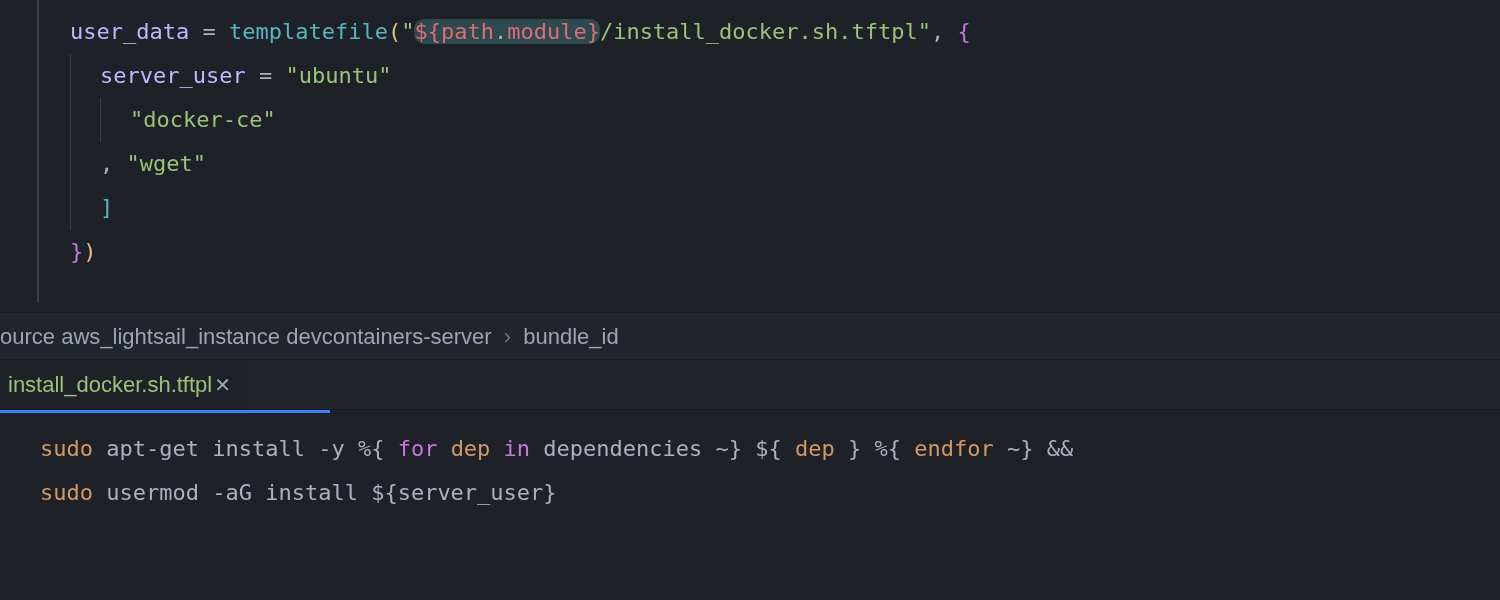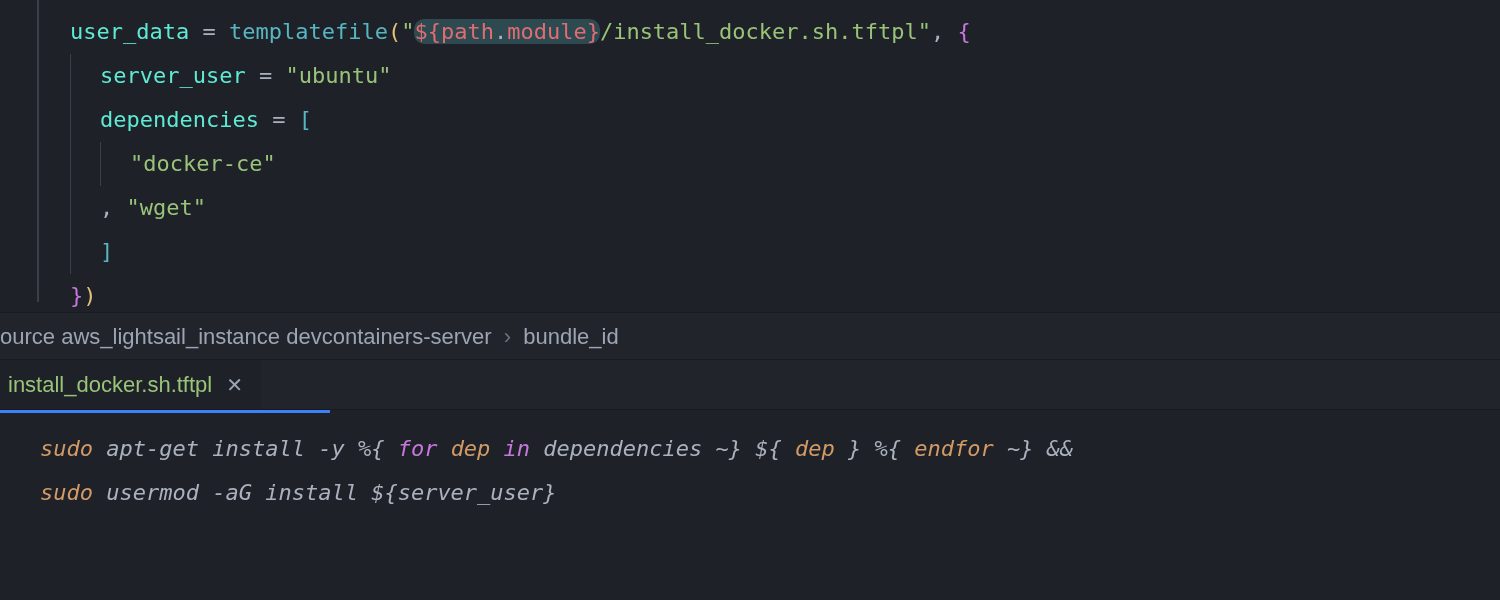--- a/index.html
+++ b/index.html
@@ -63,45 +63,44 @@
   }
   .tab {
     display: flex;
     align-items: center;
     padding: 0 18px 0 8px;
     background: #1e2127;
     color: #98c379;
     font-family: -apple-system, "Segoe UI", sans-serif;
     font-size: 22px;
     position: relative;
-    gap: 14px;
+    gap: 2px;
   }
   .tab .close {
     color: #9da5b4;
     font-size: 20px;
   }
   .tab-underline {
     height: 3px;
     background: #3b82f6;
     width: 330px;
   }
 
   .editor-bottom {
     padding-top: 14px;
-    font-style: italic;
   }
   .bline {
     height: 44px;
     line-height: 44px;
     white-space: pre;
     padding-left: 40px;
   }
 
   
-  .c-prop   { color: #5eead4; }     
+  .c-prop   { color: #c4b5fd; }     
   .c-func   { color: #56b6c2; }     
   .c-paren  { color: #c678dd; }     
   .c-paren2 { color: #e5c07b; }     
   .c-str    { color: #98c379; }     
   .c-key    { color: #c678dd; }     
   .c-orange { color: #d19a66; }     
   .c-default{ color: #abb2bf; }
   .hl {
     background: #2c4a4f;
     border-radius: 10px;
@@ -113,21 +112,20 @@
 <body>
 
 <div class="editor-top">
   <div class="gutter-line"></div>
   <div class="code-area">
 
     <div class="line"><span class="c-prop">user_data</span><span class="c-default"> = </span><span class="c-func">templatefile</span><span class="c-paren2">(</span><span class="c-str">"</span><span class="hl"><span class="c-builtin">${</span><span class="c-builtin">path</span><span class="c-default">.</span><span class="c-builtin">module</span><span class="c-builtin">}</span></span><span class="c-str">/install_docker.sh.tftpl</span><span class="c-str">"</span><span class="c-default">, </span><span class="c-paren">{</span></div>
 
     <div class="line"><span class="indent-guide"></span><span class="c-prop">server_user</span><span class="c-default"> = </span><span class="c-str">"ubuntu"</span></div>
 
-    <div class="line"><span class="indent-guide"></span><span class="c-prop">dependencies</span><span class="c-default"> = </span><span class="c-bracket-sq">[</span></div>
 
     <div class="line"><span class="indent-guide"></span><span class="indent-guide"></span><span class="c-str">"docker-ce"</span></div>
 
     <div class="line"><span class="indent-guide"></span><span class="c-default">, </span><span class="c-str">"wget"</span></div>
 
     <div class="line"><span class="indent-guide"></span><span class="c-bracket-sq">]</span></div>
 
     <div class="line"><span class="c-paren">}</span><span class="c-paren2">)</span></div>
 
   </div>

